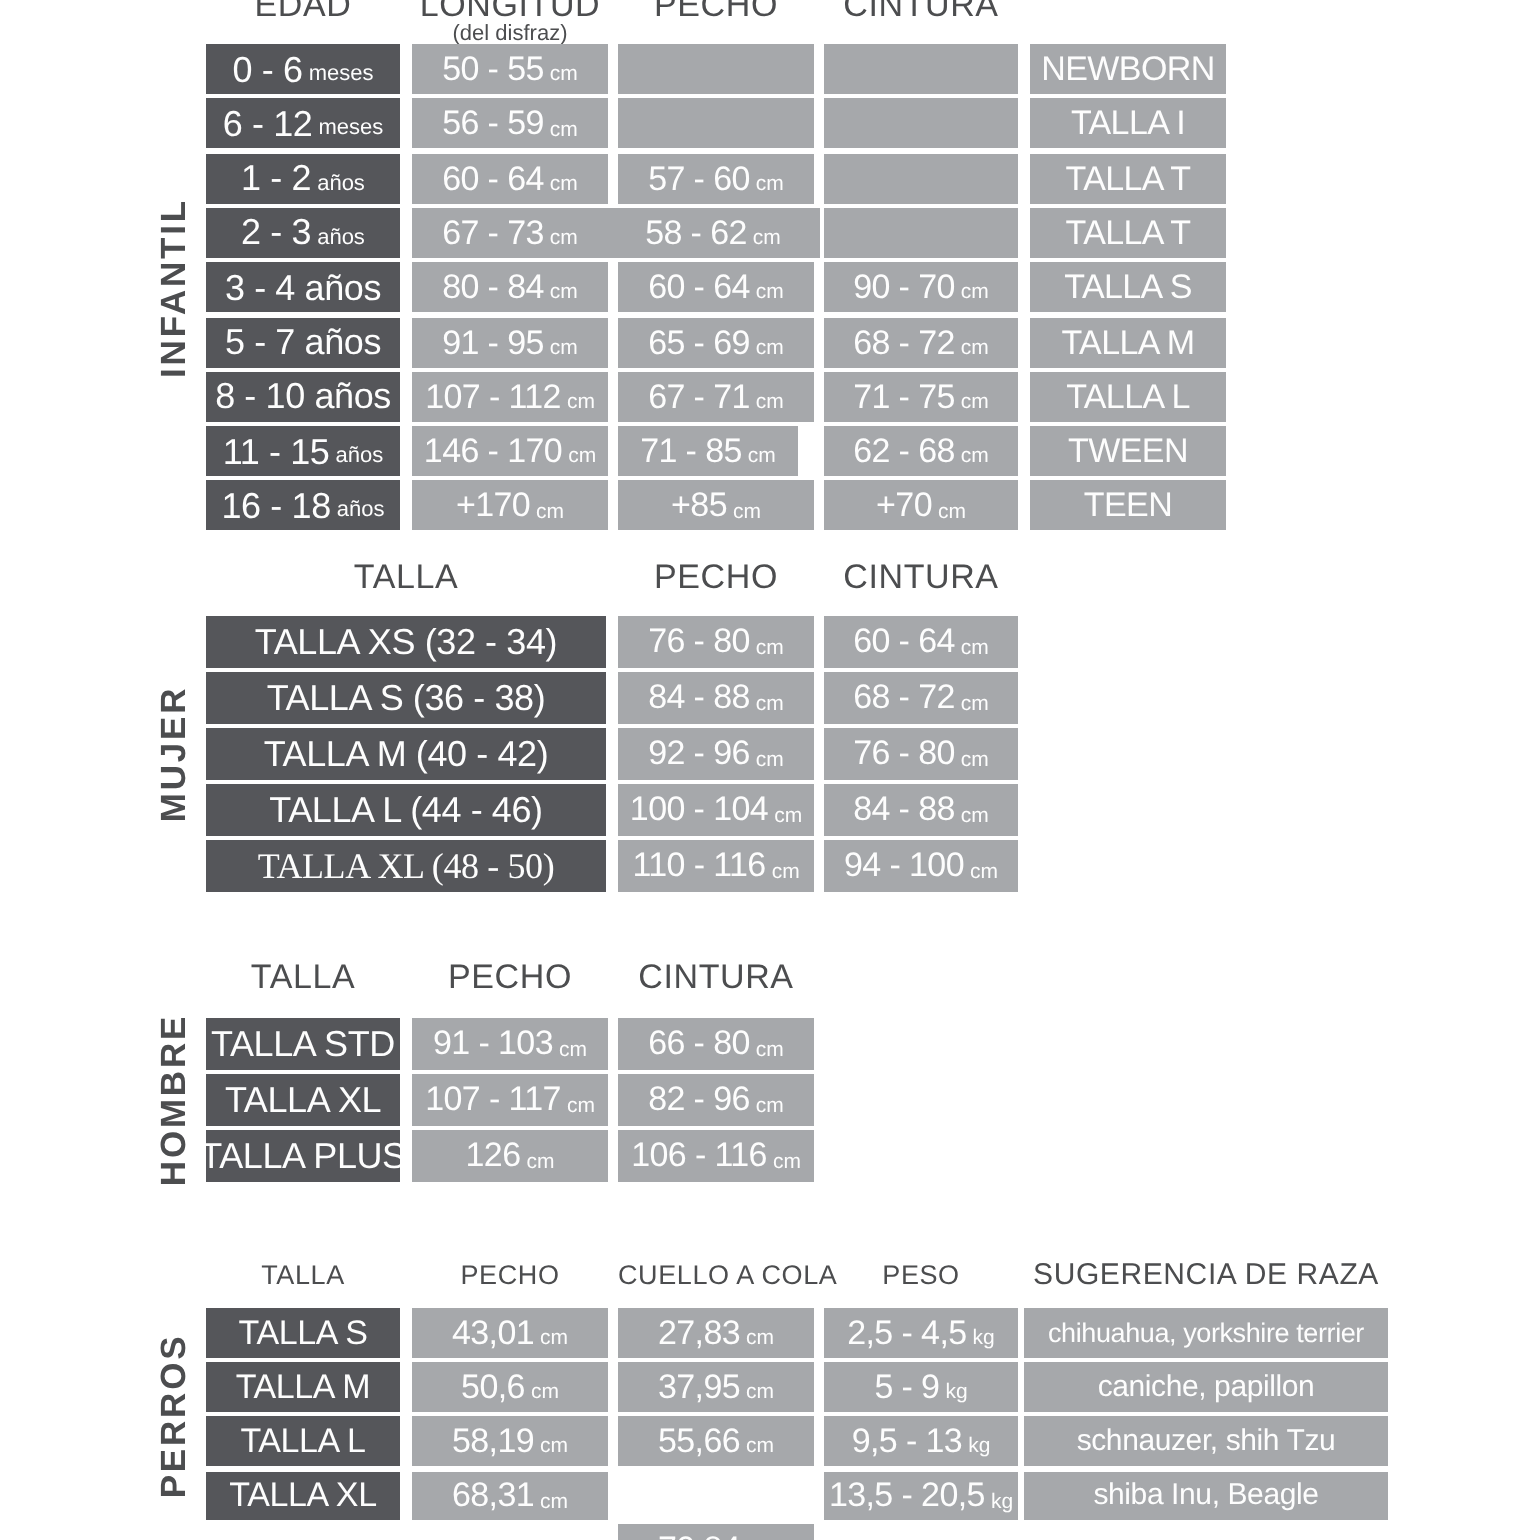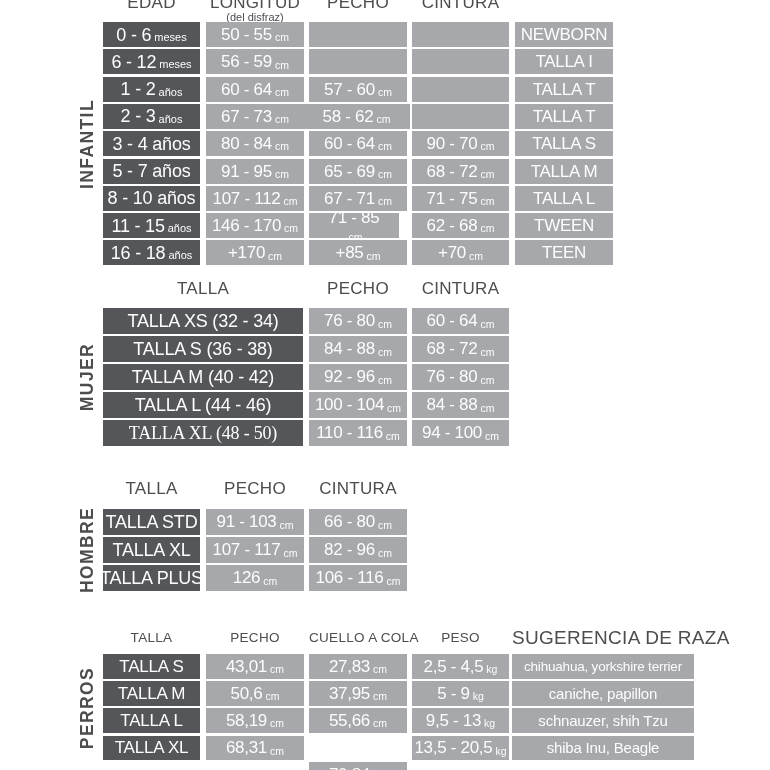--- a/index.html
+++ b/index.html
@@ -161,21 +161,21 @@
         <span class="val">TALLA L</span>
       </div>
       <div class="cell dark" style="left: 103px; top: 213.1px; width: 97px; height: 25px;">
         <span class="val">11 - 15</span>
         <span class="unit">años</span>
       </div>
       <div class="cell light" style="left: 206px; top: 213.1px; width: 98px; height: 25px;">
         <span class="val">146 - 170</span>
         <span class="unit">cm</span>
       </div>
-      <div class="cell light" style="left: 309px; top: 213.1px; width: 90px; height: 25px; flex-direction: column;">
+      <div class="cell light" style="left: 309px; top: 213.1px; width: 90px; height: 25px;">
         <span class="val">71 - 85</span>
         <span class="unit">cm</span>
       </div>
       <div class="cell light" style="left: 412px; top: 213.1px; width: 97px; height: 25px;">
         <span class="val">62 - 68</span>
         <span class="unit">cm</span>
       </div>
       <div class="cell light" style="left: 515px; top: 213.1px; width: 98px; height: 25px;">
         <span class="val">TWEEN</span>
       </div>
@@ -295,21 +295,21 @@
       <div class="cell light" style="left: 309px; top: 565px; width: 98px; height: 25.5px;">
         <span class="val">106 - 116</span>
         <span class="unit">cm</span>
       </div>
     </div>
   <div class="sec-perros">
       <div class="col-head" style="left: 103px; top: 629px; width: 97px; font-size: 13.5px;"><span>TALLA</span></div>
       <div class="col-head" style="left: 206px; top: 629px; width: 98px; font-size: 13.5px;"><span>PECHO</span></div>
       <div class="col-head" style="left: 309px; top: 629px; width: 98px; font-size: 13.5px;"><span>CUELLO A COLA</span></div>
       <div class="col-head" style="left: 412px; top: 629px; width: 97px; font-size: 13.5px;"><span>PESO</span></div>
-      <div class="col-head" style="left: 512px; top: 629px; width: 182px; font-size: 19px;"><span>SUGERENCIA DE RAZA</span></div>
+      <div class="col-head" style="left: 512px; top: 629px; width: 182px; font-size: 15px;"><span>SUGERENCIA DE RAZA</span></div>
       <div class="cell dark" style="left: 103px; top: 654px; width: 97px; height: 24.5px;">
         <span class="val">TALLA S</span>
       </div>
       <div class="cell light" style="left: 206px; top: 654px; width: 98px; height: 24.5px;">
         <span class="val">43,01</span>
         <span class="unit">cm</span>
       </div>
       <div class="cell light" style="left: 309px; top: 654px; width: 98px; height: 24.5px;">
         <span class="val">27,83</span>
         <span class="unit">cm</span>

